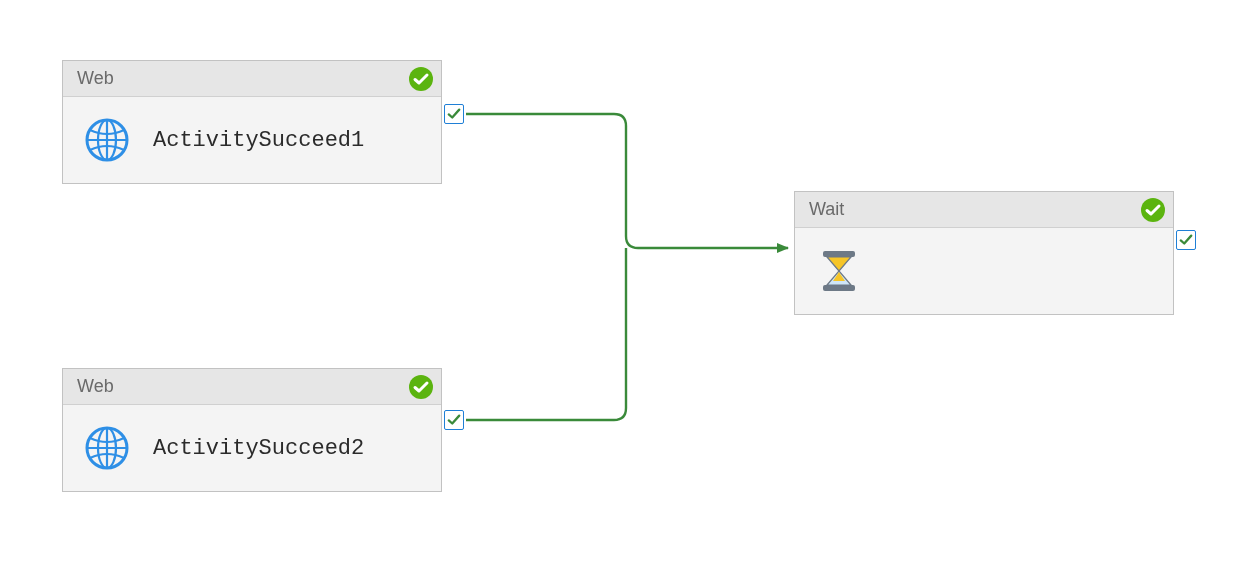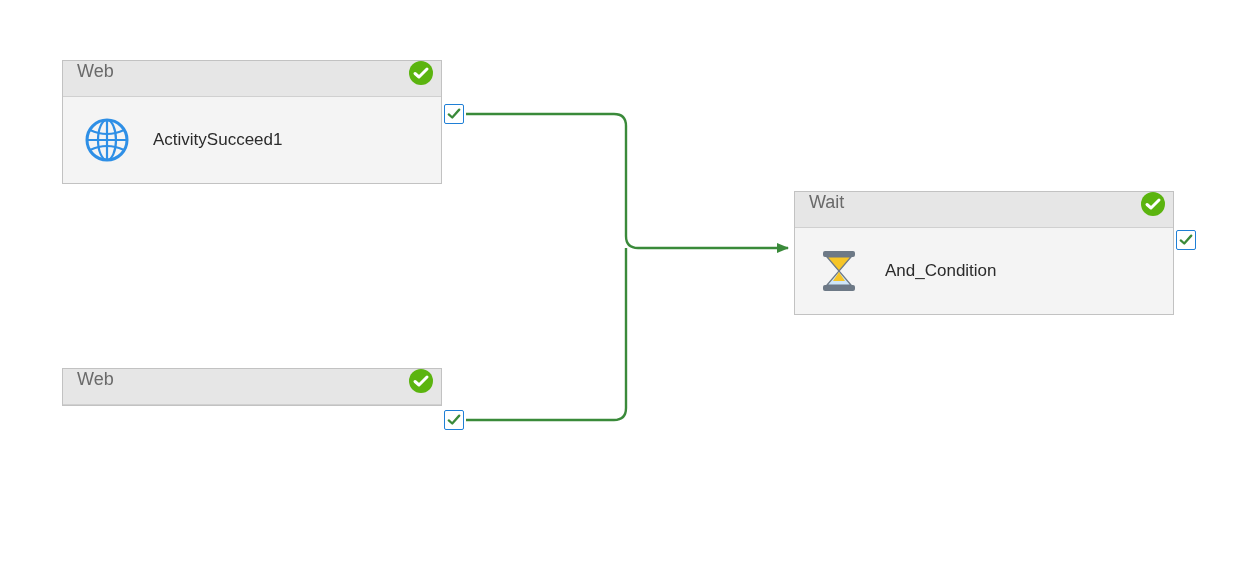--- a/index.html
+++ b/index.html
@@ -30,21 +30,21 @@
     width: 380px;
     border: 1px solid #c2c2c2;
     background: #f4f4f4;
     box-sizing: border-box;
   }
   .node .header {
     height: 36px;
     background: #e6e6e6;
     border-bottom: 1px solid #d0d0d0;
     display: flex;
-    align-items: flex-start;
+    align-items: center;
     justify-content: space-between;
     padding: 0 8px 0 14px;
     box-sizing: border-box;
     gap: 20px;
   }
   .node .header .type-label {
     color: #6a6a6a;
     font-size: 18px;
     font-weight: 400;
   }
@@ -63,22 +63,23 @@
   }
   .node .body .icon {
     width: 48px;
     height: 48px;
     flex: 0 0 auto;
     display: flex;
     align-items: center;
     justify-content: center;
   }
   .node .body .name {
-    font-size: 17px;
+    font-size: 22px;
     color: #2b2b2b;
+    font-family: Liberation Mono, monospace;
   }
 
   .port-check {
     position: absolute;
     width: 20px;
     height: 20px;
     background: #ffffff;
     border: 1px solid #1f7fd6;
     border-radius: 2px;
     box-sizing: border-box;
@@ -151,20 +152,33 @@
   <div class="node" style="left:62px; top:368px;">
     <div class="header">
       <span class="type-label">Web</span>
       <span class="status">
         <svg viewBox="0 0 24 24">
             <circle class="status-circle" cx="12" cy="12" r="12"></circle>
             <path class="status-tick" d="M6 12.5 L10 16 L18 8"></path>
           </svg>
       </span>
     </div>
+    <div class="body">
+      <span class="icon">
+        <svg viewBox="0 0 48 48" width="48" height="48">
+          <circle cx="24" cy="24" r="20" fill="none" stroke="#2e8fe6" stroke-width="3"></circle>
+          <ellipse cx="24" cy="24" rx="9" ry="20" fill="none" stroke="#2e8fe6" stroke-width="2.2"></ellipse>
+          <line x1="4" y1="24" x2="44" y2="24" stroke="#2e8fe6" stroke-width="2.2"></line>
+          <path d="M7 14 Q24 22 41 14" fill="none" stroke="#2e8fe6" stroke-width="2.2"></path>
+          <path d="M7 34 Q24 26 41 34" fill="none" stroke="#2e8fe6" stroke-width="2.2"></path>
+          <line x1="24" y1="4" x2="24" y2="44" stroke="#2e8fe6" stroke-width="2.2"></line>
+        </svg>
+      </span>
+      <span class="name">ActivitySucceed2</span>
+    </div>
   </div>
 
   <div class="port-check" style="left:444px; top:410px;">
     <svg viewBox="0 0 16 16">
         <path d="M2 8.5 L6 12 L14 3" stroke="#3a8a3a" stroke-width="2.6" fill="none" stroke-linecap="round" stroke-linejoin="round"></path>
       </svg>
   </div>
 
   <div class="node" style="left:794px; top:191px;">
     <div class="header">
@@ -179,21 +193,20 @@
     <div class="body">
       <span class="icon">
         <svg viewBox="0 0 48 48" width="48" height="48">
           <rect x="8" y="4" width="32" height="6" rx="2" fill="#6d7986"></rect>
           <rect x="8" y="38" width="32" height="6" rx="2" fill="#6d7986"></rect>
           <path d="M12 10 L36 10 L24 24 Z" fill="#f6c527" stroke="#6d7986" stroke-width="1.2"></path>
           <path d="M12 38 L36 38 L24 24 Z" fill="#cfe6f7" stroke="#6d7986" stroke-width="1.2"></path>
           <path d="M18 34 L30 34 L24 25 Z" fill="#f6c527"></path>
         </svg>
       </span>
-      <span class="name">And_Condition</span>
     </div>
   </div>
 
   <div class="port-check" style="left:1176px; top:230px;">
     <svg viewBox="0 0 16 16">
         <path d="M2 8.5 L6 12 L14 3" stroke="#3a8a3a" stroke-width="2.6" fill="none" stroke-linecap="round" stroke-linejoin="round"></path>
       </svg>
   </div>
 
 </div>

